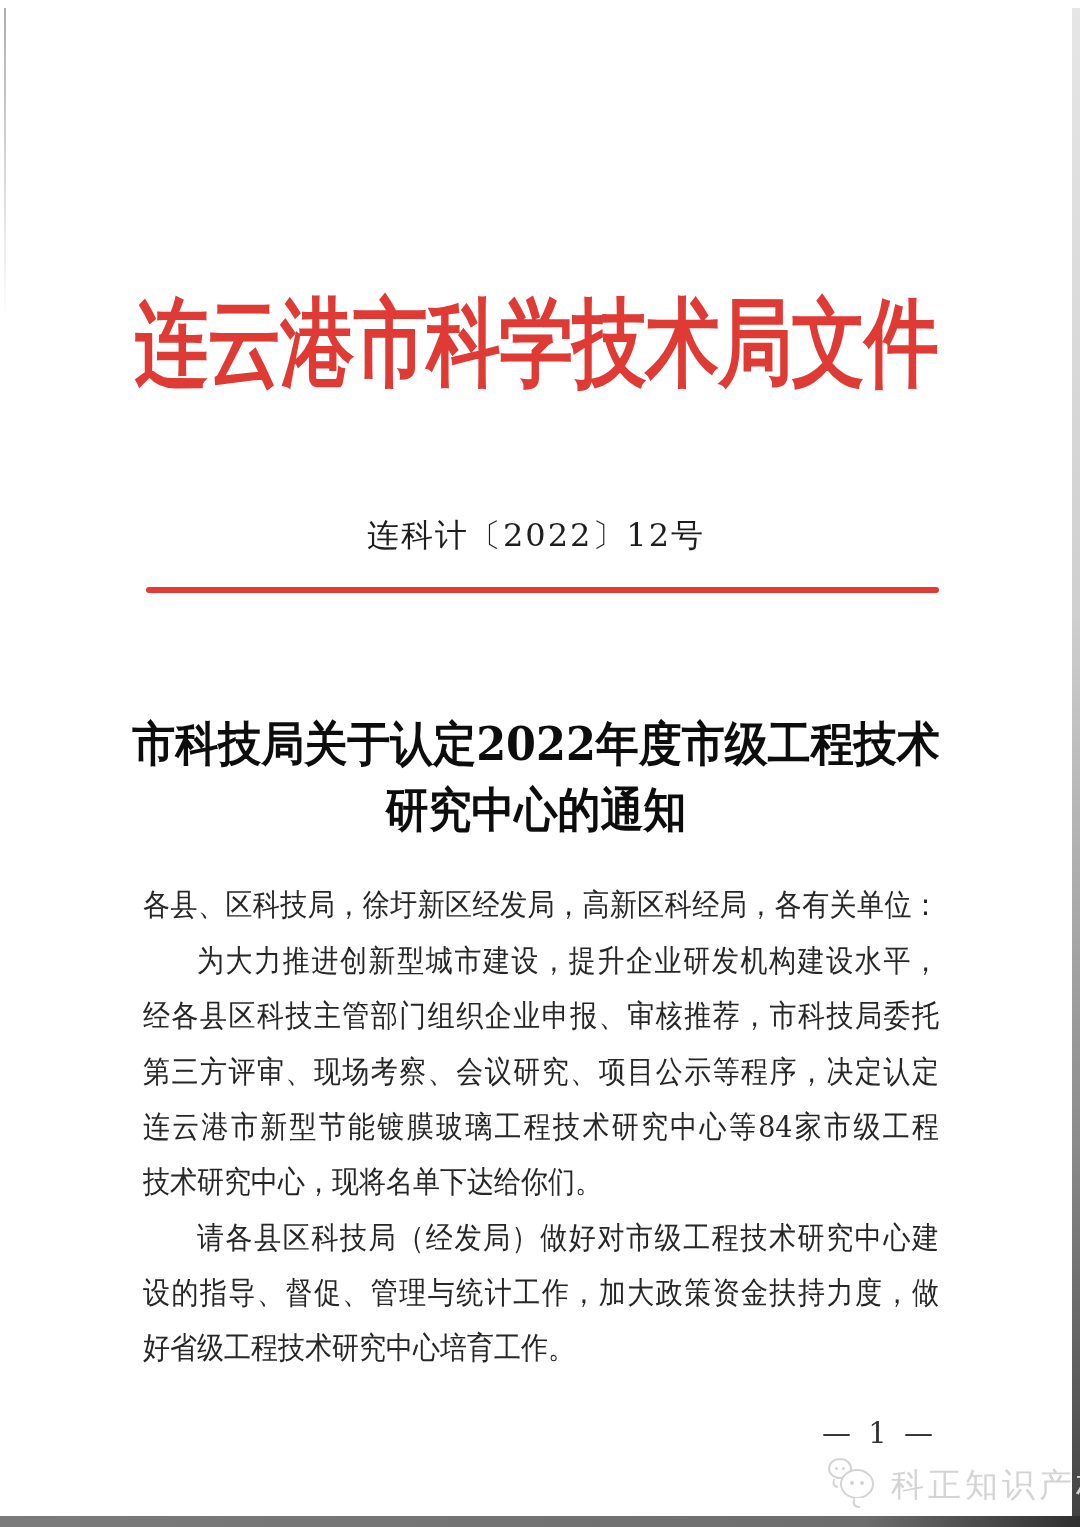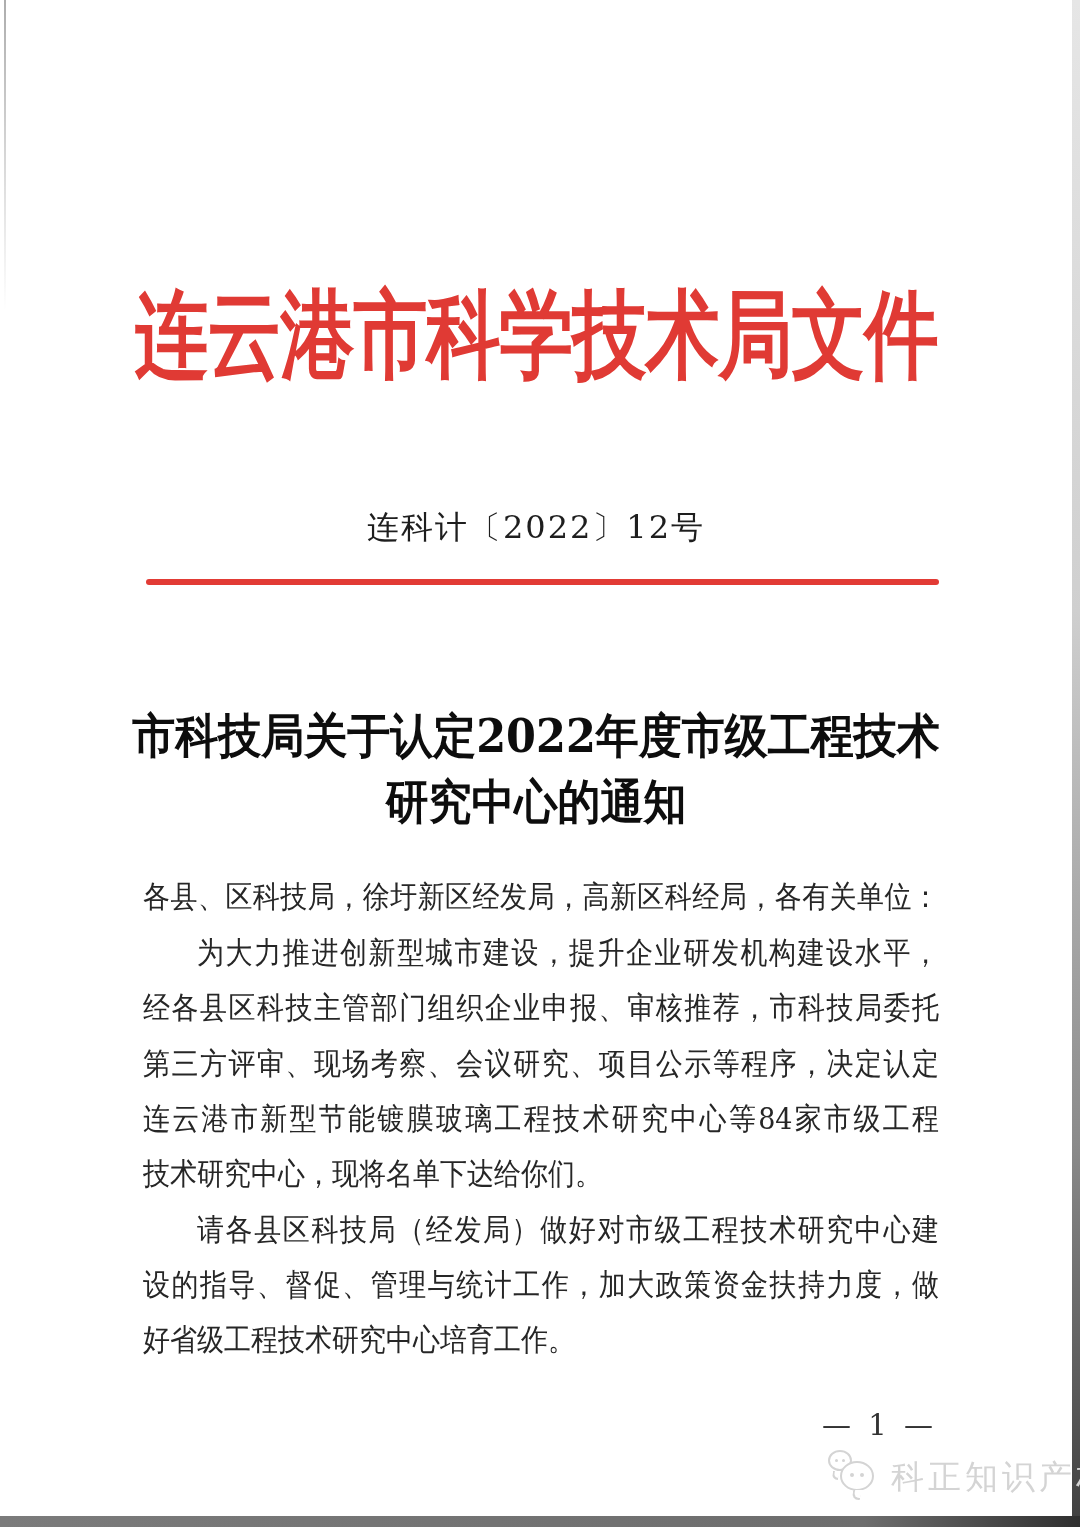--- a/index.html
+++ b/index.html
@@ -5,20 +5,21 @@
   * { margin: 0; padding: 0; box-sizing: border-box; }
   html, body { background: #ffffff; }
   body {
     width: 1080px; height: 1527px;
     font-family: "DejaVu Serif", "Liberation Serif", serif;
     position: relative; overflow: hidden;
   }
   .page {
     position: absolute; inset: 0;
     background: #ffffff;
+    margin-top: 8px;
   }
 
   
   .edge-left {
     position: absolute; left: 4px; top: 0; width: 2px; height: 310px;
     background: linear-gradient(to bottom, #adadad, rgba(190,190,190,0));
   }
   .edge-right {
     position: absolute; right: 0; top: 0; width: 8px; height: 100%;
     background: linear-gradient(to bottom, #e6e6e6 0%, #cfcfcf 40%, #8a8a8a 75%, #3f3f3f 100%);

